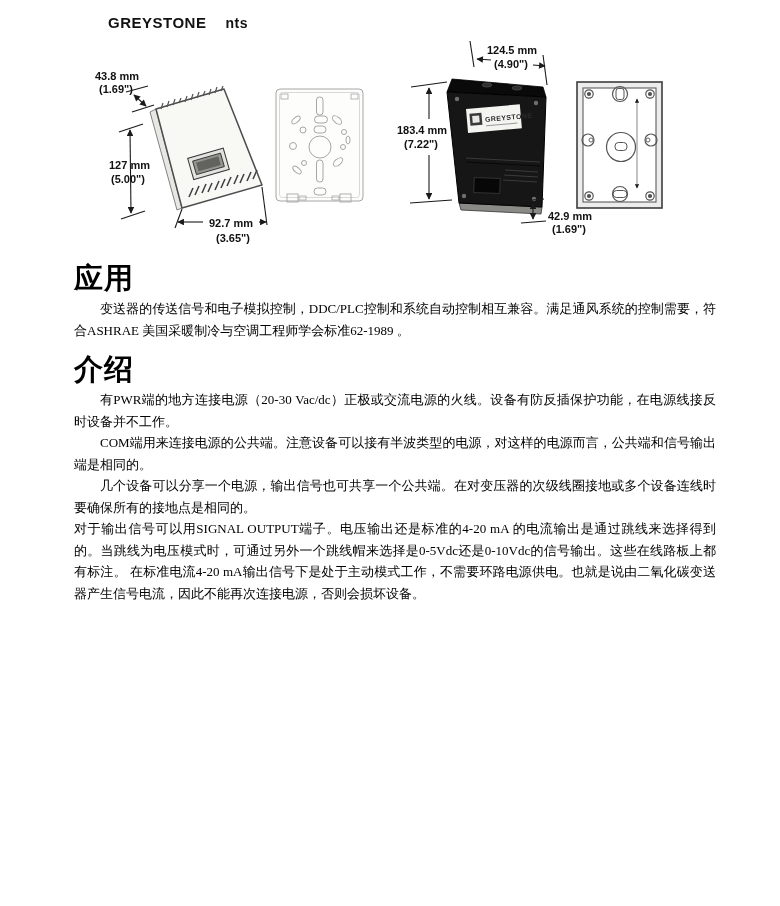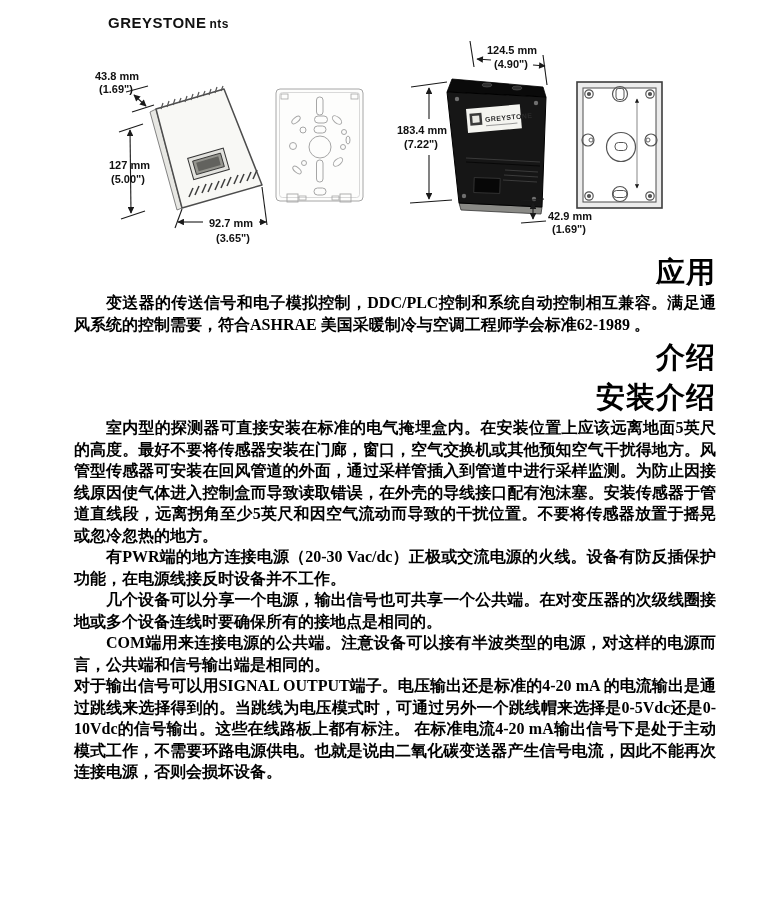--- a/index.html
+++ b/index.html
@@ -5,33 +5,33 @@
   * { margin:0; padding:0; box-sizing:border-box; }
   html,body { width:780px; height:906px; background:#ffffff; overflow:hidden; }
   body { font-family:"Liberation Serif","DejaVu Serif",serif; color:#000; }
 
   .figure { position:relative; width:780px; height:250px; }
   .fig-title {
     position:absolute; left:108px; top:14px;
     font-family:"Liberation Sans","DejaVu Sans",sans-serif;
     font-weight:bold; font-size:15px; letter-spacing:.5px; color:#111;
   }
-  .fig-title .note { font-size:12px; margin-left:3px; }
+  .fig-title .note { font-size:14px; margin-left:19px; }
   svg.draw { position:absolute; left:0; top:0; }
   .dim { font:bold 11px "Liberation Sans","DejaVu Sans",sans-serif; fill:#111; }
   .brand-txt { font:bold 7px "Liberation Sans","DejaVu Sans",sans-serif; fill:#2b2b2b; letter-spacing:.4px; }
 
   .content { padding:0 64px 0 74px; }
   .sec-h {
     font-size:29px; font-weight:bold; line-height:36px;
-    margin:4px 0 2px; letter-spacing:1px;text-align:right;
+    margin:10px 0 2px; letter-spacing:1px;
   }
   .para {
-    font-size:16px; line-height:21.5px; text-align:justify;
-    font-weight:700; word-break:break-all;
+    font-size:13px; line-height:21.5px; text-align:justify;
+    font-weight:400; word-break:break-all;
   }
   .para.indent { text-indent:2em; }
 </style>
 </head>
 <body>
 
 <div class="page">
 
   <div class="figure">
     <div class="fig-title">
@@ -229,26 +229,22 @@
 
     <section>
       <h2 class="sec-h">应用</h2>
       <p class="para indent">变送器的传送信号和电子模拟控制，DDC/PLC控制和系统自动控制相互兼容。满足通风系统的控制需要，符合ASHRAE 美国采暖制冷与空调工程师学会标准62-1989 。</p>
     </section>
 
     <section>
       <h2 class="sec-h">介绍</h2>
     </section>
 
-    <section>
-      <h2 class="sec-h">安装介绍</h2>
-      <p class="para indent">室内型的探测器可直接安装在标准的电气掩埋盒内。在安装位置上应该远离地面5英尺的高度。最好不要将传感器安装在门廊，窗口，空气交换机或其他预知空气干扰得地方。风管型传感器可安装在回风管道的外面，通过采样管插入到管道中进行采样监测。为防止因接线原因使气体进入控制盒而导致读取错误，在外壳的导线接口配有泡沫塞。安装传感器于管道直线段，远离拐角至少5英尺和因空气流动而导致的干扰位置。不要将传感器放置于摇晃或忽冷忽热的地方。</p>
-    </section>
 
     <section>
       <p class="para indent">有PWR端的地方连接电源（20-30 Vac/dc）正极或交流电源的火线。设备有防反插保护功能，在电源线接反时设备并不工作。</p>
+      <p class="para indent">COM端用来连接电源的公共端。注意设备可以接有半波类型的电源，对这样的电源而言，公共端和信号输出端是相同的。</p>
       <p class="para indent">几个设备可以分享一个电源，输出信号也可共享一个公共端。在对变压器的次级线圈接地或多个设备连线时要确保所有的接地点是相同的。</p>
-      <p class="para indent">COM端用来连接电源的公共端。注意设备可以接有半波类型的电源，对这样的电源而言，公共端和信号输出端是相同的。</p>
       <p class="para">对于输出信号可以用SIGNAL OUTPUT端子。电压输出还是标准的4-20 mA 的电流输出是通过跳线来选择得到的。当跳线为电压模式时，可通过另外一个跳线帽来选择是0-5Vdc还是0-10Vdc的信号输出。这些在线路板上都有标注。 在标准电流4-20 mA输出信号下是处于主动模式工作，不需要环路电源供电。也就是说由二氧化碳变送器产生信号电流，因此不能再次连接电源，否则会损坏设备。</p>
     </section>
 
   </div>
 </div>
 
 </body></html>

